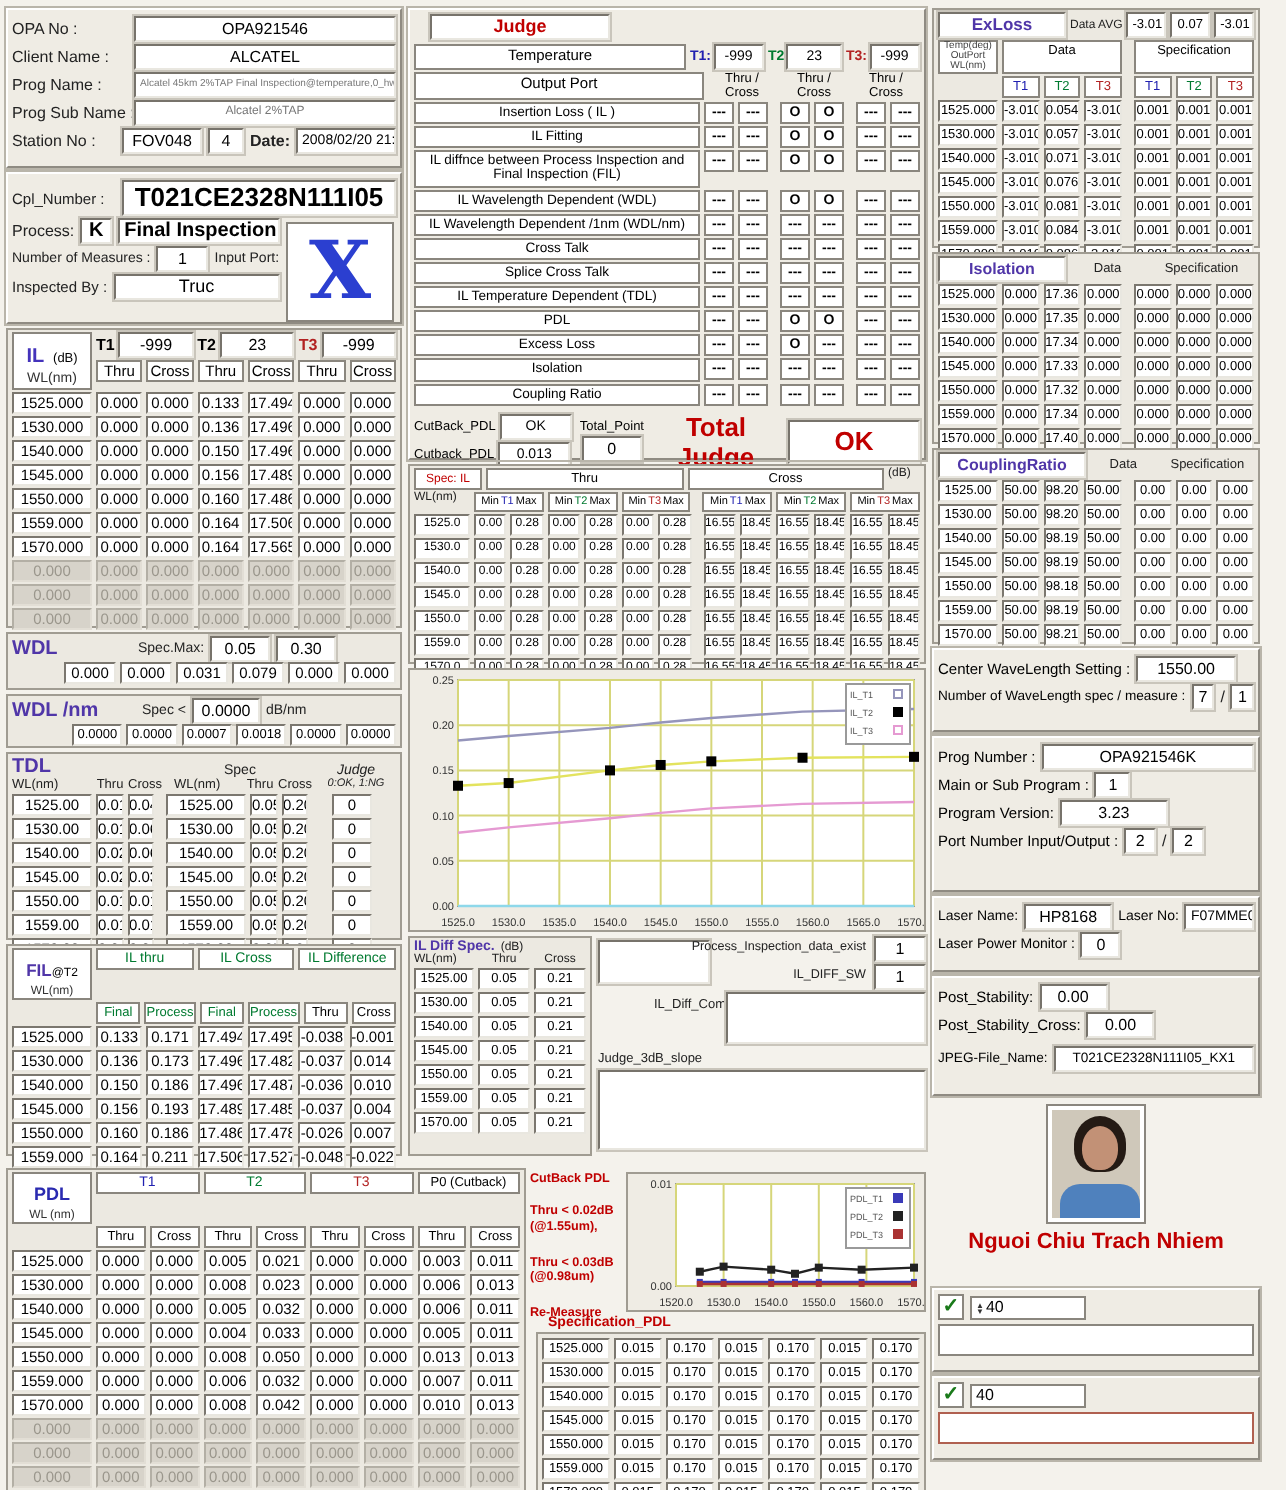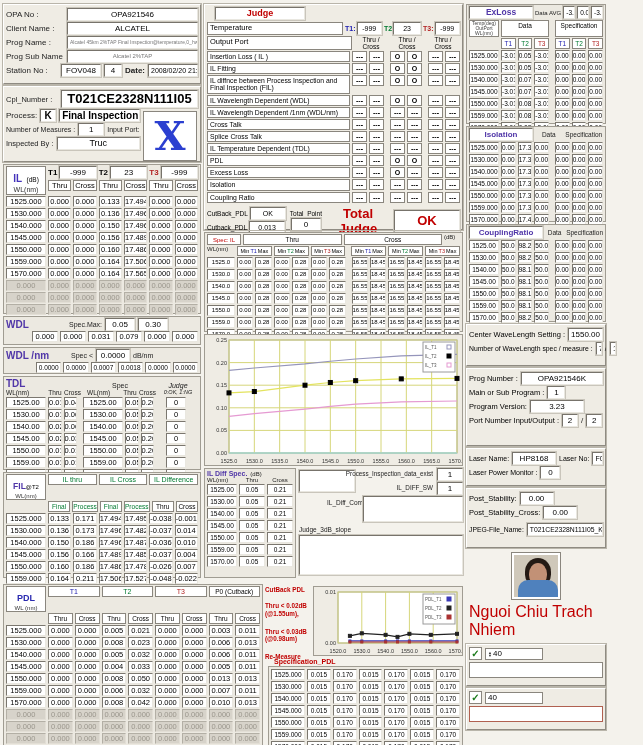--- a/index.html
+++ b/index.html
@@ -1,20 +1,20 @@
 <!DOCTYPE html>
 <html><head>
 <meta charset="utf-8">
 <style>
   *{box-sizing:border-box;margin:0;padding:0}
   html,body{width:643px;height:745px;background:#f4f2ec;font-family:"Liberation Sans",sans-serif;position:relative;overflow:hidden}
   .col{position:absolute;display:flex;flex-direction:column;gap:2px}
   #left-col{left:3px;top:4px;width:198px}
   #mid-col{left:204px;top:4px;width:259px}
-  #right-col{left:466px;top:4px;width:140px}
+  #right-col{left:466px;top:4px;width:164px}
   .panel{background:#efece4;border:1px solid;border-color:#ffffff #8f8b82 #8f8b82 #ffffff;outline:1px solid #b9b5aa;padding:2px}
   .tbl{background:#ece9e1;border:1px solid #a09c92;padding:1px 2px}
   .lblrow{display:flex;align-items:center;gap:3px;margin:1px 0}
   .lab{font-size:8px;color:#222;white-space:nowrap}
   .fbox{background:#fff;border:1px solid;border-color:#77736b #e9e7e0 #e9e7e0 #77736b;outline:1px solid #c9c5bb;font-size:8px;text-align:center;padding:1px 2px;min-height:11px;line-height:9px;overflow:hidden;white-space:nowrap}
   .trow{display:flex;gap:2px;margin:1px 0}
   .c{background:#fff;border:1px solid;border-color:#7b776f #e9e7e0 #e9e7e0 #7b776f;font-size:7.5px;text-align:center;height:11px;line-height:9px;overflow:hidden;flex:1}
   .dim{background:#d7d3ca;color:#9a968c;border-color:#b3afa5 #e2ded5 #e2ded5 #b3afa5}
   .wl{flex:0 0 40px}.v{flex:1}.gp{margin-left:4px}
   .t1{color:#2020b0}.t2{color:#007a30}.t3{color:#b22222}
@@ -31,21 +31,21 @@
   .ilhead{display:flex;gap:2px;margin-bottom:1px}
   .corner{flex:0 0 40px;background:#fff;border:1px solid #8a867e;text-align:center;padding:1px}
   .wlh{font-size:7px;color:#333}
   .hrt{flex:1;display:flex;flex-direction:column;gap:1px}
   .hrow{display:flex;gap:2px}
   .tgrp{flex:1;display:flex;align-items:center;gap:2px}
   .tgl{font-size:8px;font-weight:bold}
   .tgv{flex:1}
   
   .jrow{display:flex;gap:2px;align-items:stretch;margin:1px 0}
-  .jl{flex:1;background:#fff;border:1px solid #8a867e;font-size:6.8px;line-height:1.05;text-align:left;padding:1px 2px;overflow:hidden}
+  .jl{flex:1;background:#fff;border:1px solid #8a867e;font-size:6.8px;line-height:1.05;text-align:center;padding:1px 2px;overflow:hidden}
   .jb{flex:0 0 15px;background:#fff;border:1px solid #8a867e;font-size:7px;font-weight:bold;text-align:center;height:11px;line-height:9px}
   .jtg{flex:0 0 37px;display:flex;align-items:center;gap:1px}
   .jtl{font-size:7px;font-weight:bold}
   .jtv{flex:1;font-size:7px}
   .joc{flex:0 0 34px;font-size:6.5px;text-align:center;align-self:center}
   .jfoot{display:flex;align-items:center;gap:4px;margin-top:3px}
   .jf-lab{font-size:6.5px;white-space:nowrap}
   .jf-box{width:36px;font-size:7px}
   .jf-r{display:flex;align-items:center;gap:2px;margin:1px 0}
   .jf-total{color:#c00000;font-weight:bold;font-size:13px;flex:1;text-align:center}
@@ -66,21 +66,21 @@
   #cutback-notes div{font-size:6.3px;color:#c00000;font-weight:bold;line-height:1.25}
   #chart2{position:absolute;left:313px;top:586px;width:150px;height:70px}
   #spec-pdl{position:absolute;left:268px;top:658px;width:195px}
   .pwl{flex:0 0 34px;font-size:6.5px}.pv{font-size:6.5px}
   
   .photo-wrap{display:flex;flex-direction:column;align-items:center;gap:4px;padding:3px}
   .photo-frame{width:48px;height:58px;background:#cfc8ba;border:2px solid #fff;outline:1px solid #8a867e;position:relative;overflow:hidden}
   .ph-hair{position:absolute;left:11px;top:3px;width:26px;height:28px;background:#241a14;border-radius:50% 50% 40% 40%}
   .ph-face{position:absolute;left:15px;top:8px;width:18px;height:22px;background:#c29176;border-radius:50% 50% 45% 45%}
   .ph-shirt{position:absolute;left:4px;bottom:0;width:40px;height:17px;background:#4f81bd;border-radius:10px 10px 0 0}
-  .sig{color:#c00000;font-weight:normal;font-size:16px}
+  .sig{color:#c00000;font-weight:bold;font-size:11px}
   
   .chk{width:13px;height:13px;background:#fff;border:1px solid #8a867e;color:#1a7a1a;font-size:10px;font-weight:bold;line-height:11px;text-align:center}
   .spin{display:flex;align-items:center;gap:1px;background:#fff;border:1px solid #8a867e;width:58px;height:12px;padding:0 2px;font-size:8px}
   .arrows{display:flex;flex-direction:column;font-size:4px;line-height:3px;color:#333}
   .finput{background:#fff;border:1px solid #8a867e;height:16px;margin-top:2px}
   .finput.warn{border:1px solid #b06050}
   .smalltxt{font-size:5px;line-height:5px;color:#444}
 </style>
 </head>
 <body>
@@ -433,21 +433,21 @@
           <div class="c v">0.150</div>
           <div class="c v">0.186</div>
           <div class="c v">17.496</div>
           <div class="c v">17.487</div>
           <div class="c v">-0.036</div>
           <div class="c v">0.010</div>
         </div>
         <div class="trow">
           <div class="c wl">1545.000</div>
           <div class="c v">0.156</div>
-          <div class="c v">0.166</div>
+          <div class="c v">0.193</div>
           <div class="c v">17.489</div>
           <div class="c v">17.485</div>
           <div class="c v">-0.037</div>
           <div class="c v">0.004</div>
         </div>
         <div class="trow">
           <div class="c wl">1550.000</div>
           <div class="c v">0.160</div>
           <div class="c v">0.186</div>
           <div class="c v">17.486</div>

